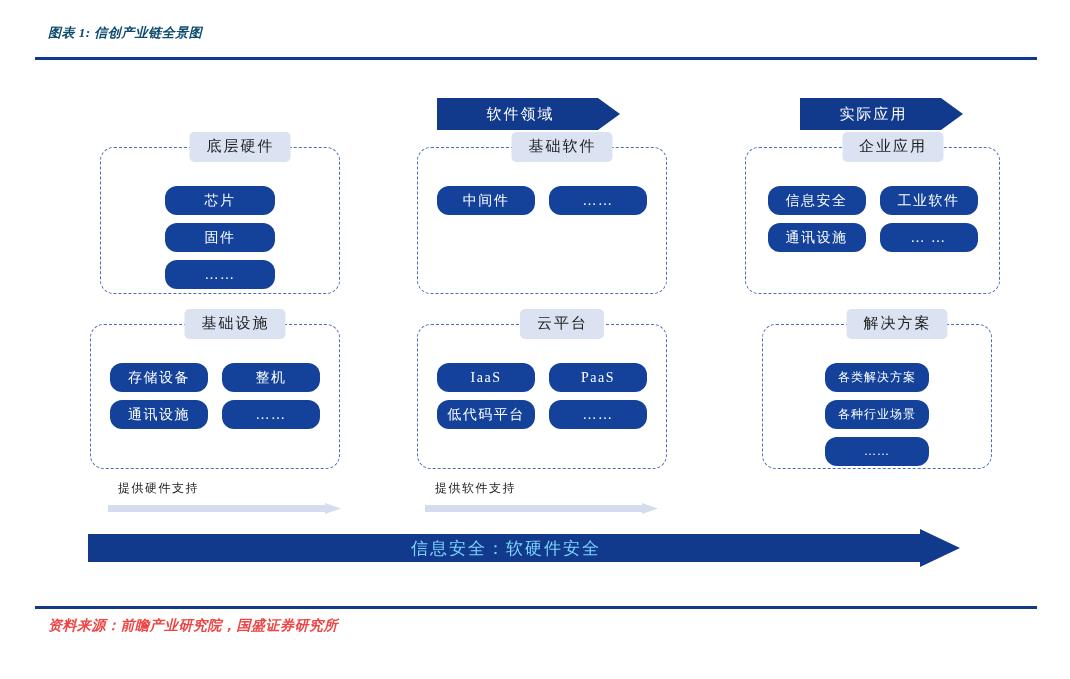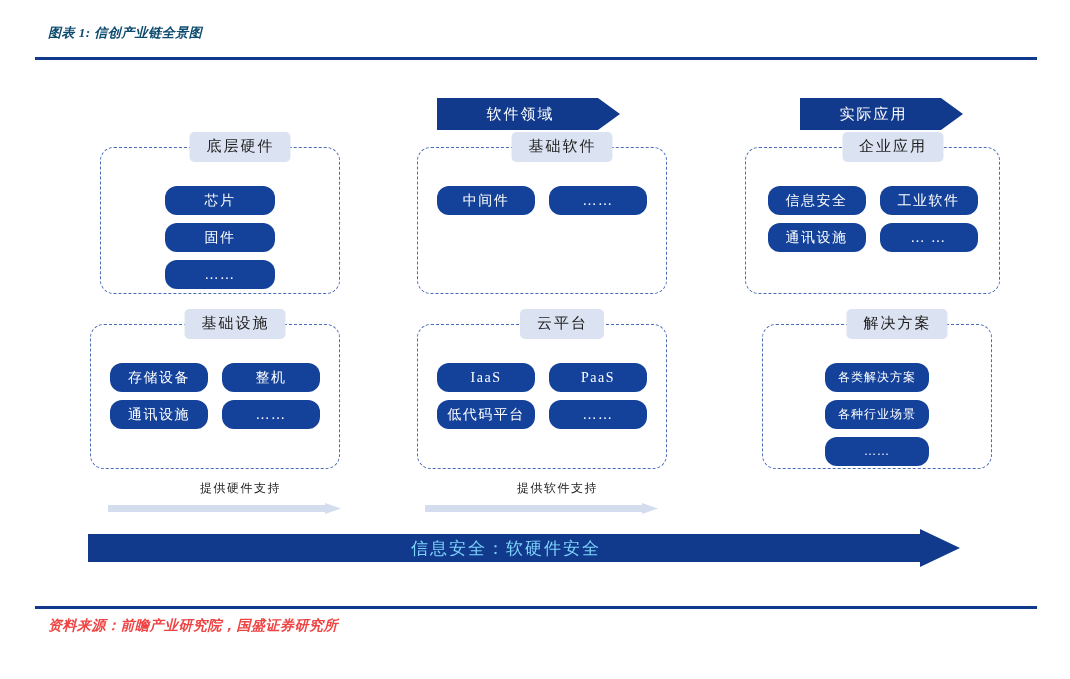--- a/index.html
+++ b/index.html
@@ -153,21 +153,21 @@
   
   .support {
     position: absolute;
     height: 42px;
   }
   .support-label {
     position: absolute;
     top: 0;
     left: 0;
     right: 0;
-    text-align: right;
+    text-align: left;
     font-size: 12px;
     color: #1d1d1d;
     letter-spacing: 1.5px;
     white-space: nowrap;
   }
   .support-arrow {
     position: absolute;
     left: 0;
     top: 23px;
     width: 100%;

